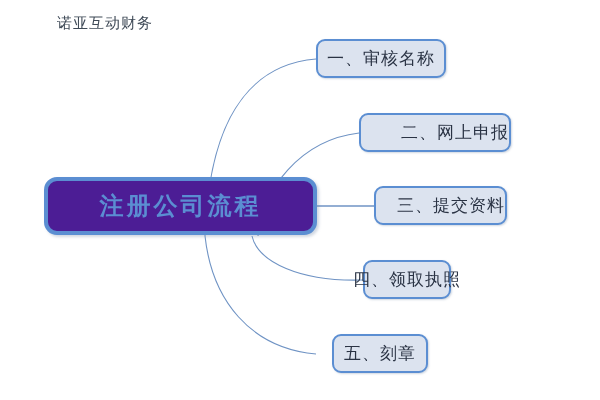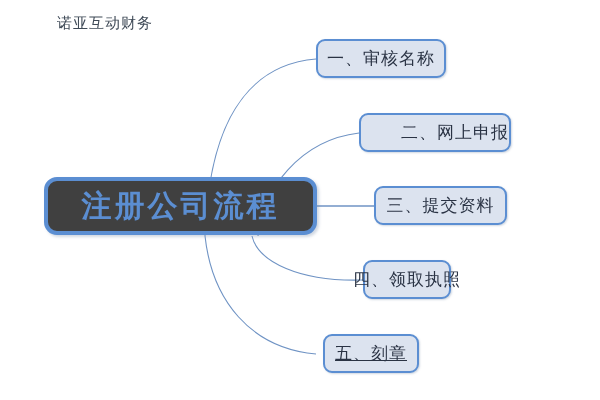--- a/index.html
+++ b/index.html
@@ -54,32 +54,32 @@
   }
   .node.branch {
     font-size: 17px;
     letter-spacing: 1px;
     box-shadow: 1px 1px 2px rgba(120,140,170,0.35);
   }
   .node.root {
     border-width: 4px;
     border-radius: 13px;
     border-color: #5b8ed2;
-    background: #404040;
+    background: #4c1d95;
     color: #5b8ed2;
     font-weight: bold;
-    font-size: 30px;
+    font-size: 24px;
     letter-spacing: 3px;
     box-shadow: 2px 2px 3px rgba(120,140,170,0.35);
   }
   .b1 { left: 316px; top: 39px;  width: 130px; height: 39px; }
   .b2 { left: 359px; top: 113px; width: 152px; height: 39px; padding-left: 40px; }
-  .b3 { left: 374px; top: 186px; width: 133px; height: 39px; }
+  .b3 { left: 374px; top: 186px; width: 133px; height: 39px; justify-content: flex-end; }
   .b4 { left: 363px; top: 260px; width: 88px; height: 39px; }
-  .b5 { left: 323px; top: 334px; width: 96px;  height: 39px; text-decoration: underline; }
+  .b5 { left: 332px; top: 334px; width: 96px;  height: 39px; }
   .root { left: 44px; top: 177px; width: 273px; height: 58px; }
 </style>
 </head>
 <body>
 
 <div id="canvas">
 
   <div id="wm">诺亚互动财务</div>
 
   <svg id="links" viewBox="0 0 600 400" xmlns="http://www.w3.org/2000/svg">

